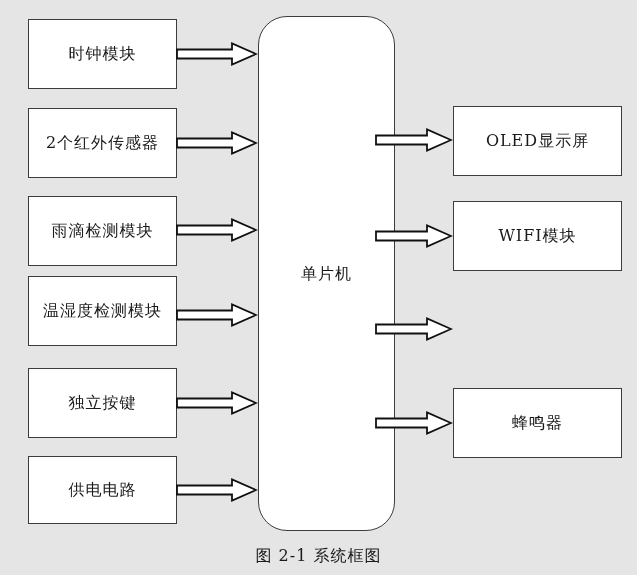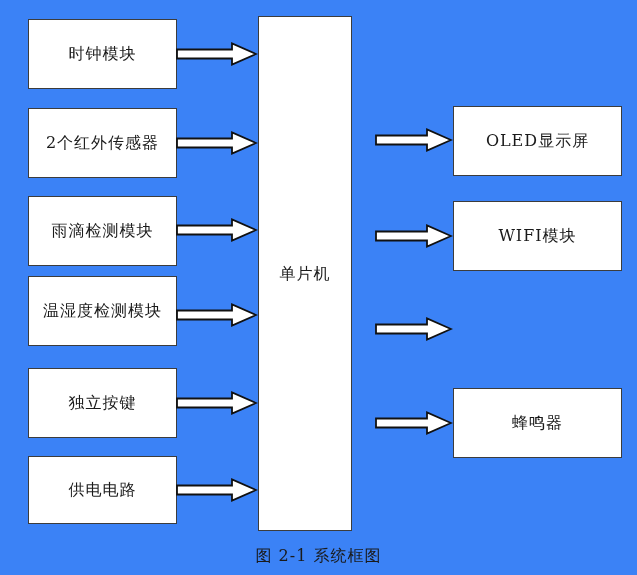--- a/index.html
+++ b/index.html
@@ -5,45 +5,46 @@
   html, body {
     margin: 0;
     padding: 0;
     background: #ffffff;
     font-family: "DejaVu Serif", "Liberation Serif", serif;
   }
   .canvas {
     position: relative;
     width: 637px;
     height: 575px;
-    background: #3b82f6;
+    background: #e5e5e5;
     overflow: hidden;
     color: #1a1a1a;
   }
   .box {
     position: absolute;
     box-sizing: border-box;
     border: 1.5px solid #3c3c3c;
     background: #ffffff;
     display: flex;
     align-items: center;
     justify-content: center;
     text-align: center;
     font-size: 16px;
     letter-spacing: 1px;
   }
   .left-box  { left: 28px;  width: 149px; height: 70px; }
   .right-box { left: 453px; width: 169px; height: 70px; }
   .center-box {
     left: 258px;
     top: 16px;
-    width: 94px;
+    width: 137px;
     height: 515px;
     flex-direction: column;
     line-height: 24px;
+    border-radius: 29px;
   }
   .arrow {
     position: absolute;
     display: block;
   }
   .arrow-left  { left: 176px; width: 82px; height: 24px; }
   .arrow-right { left: 375px; width: 78px; height: 24px; }
   .caption {
     position: absolute;
     left: 0;

